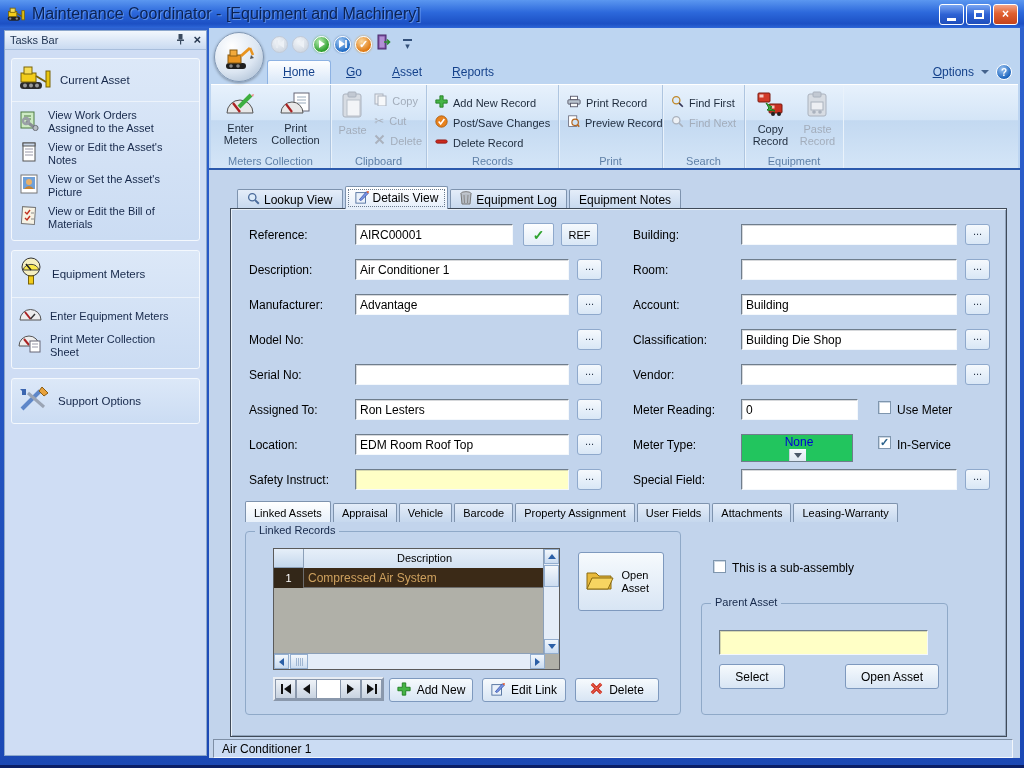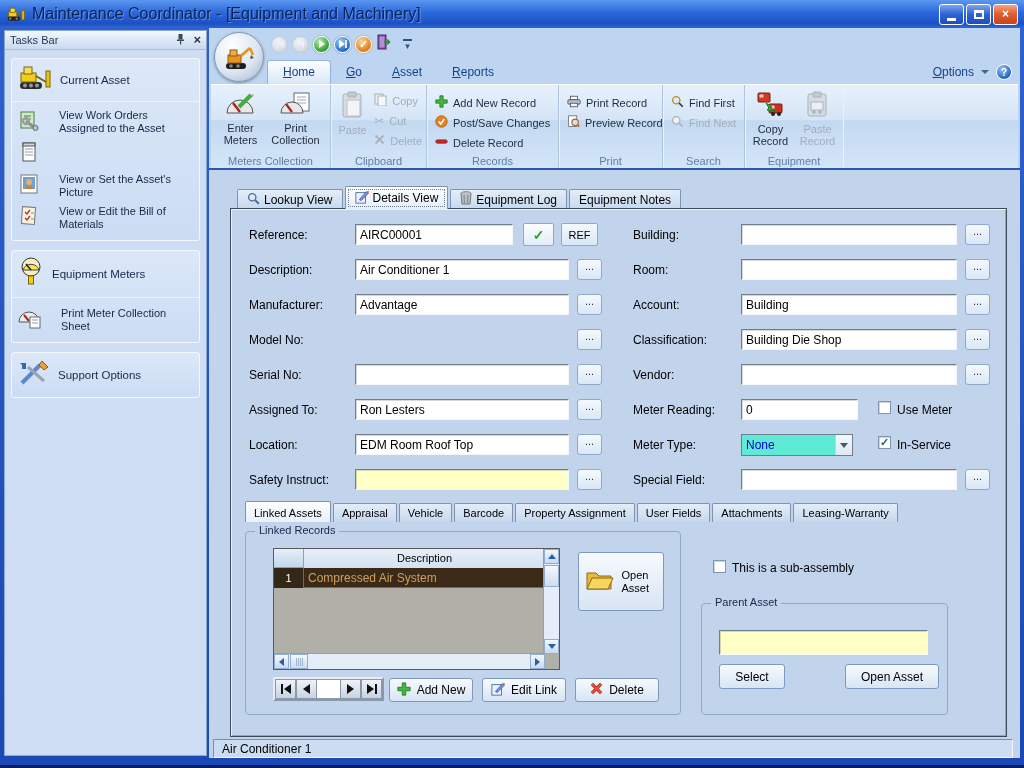--- a/index.html
+++ b/index.html
@@ -25,21 +25,21 @@
   .tasksbar{position:absolute;left:4px;top:30px;width:203px;height:726px;background:#CFDDF4;border:1px solid #8CA7CC;}
   .tb-head{height:19px;background:linear-gradient(#F2F7FD,#C9DAF1);border-bottom:1px solid #A8BEDC;
     display:flex;align-items:center;padding:0 5px;font-size:11px;color:#1E3250;}
   .tb-head .sp{margin-left:auto;display:flex;gap:8px;align-items:center;}
   .tb-x{font-size:13px;font-weight:bold;color:#26374F;line-height:10px;}
   .tb-body{padding:8px 6px;}
   .tb-box{border:1px solid #F4F8FD;background:linear-gradient(#DCE8F8,#CBDCF3);border-radius:3px;margin-bottom:9px;}
   .tb-sec-head{display:flex;align-items:center;gap:8px;padding:6px 6px;border-bottom:1px solid #EDF3FB;}
   .tb-sec-head .t{font-size:11.5px;color:#16284A;}
   .tb-items{padding:4px 2px 6px 2px;}
-  .tb-item{display:flex;align-items:flex-end;gap:19px;padding:3px 4px;cursor:default;}
+  .tb-item{display:flex;align-items:center;gap:8px;padding:3px 4px;cursor:default;}
   .tb-item .t{font-size:11px;line-height:13px;color:#16284A;width:136px;}
   .tb-item .ic,.tb-sec-head .ic{flex:none;}
 
   
   .main{position:absolute;left:209px;top:28px;width:811px;height:730px;}
   .ribbon{position:absolute;left:0;top:0;right:0;height:142px;background:#BDD5F1;border-bottom:2px solid #2B59AC;}
   .appbtn{position:absolute;left:5px;top:4px;width:50px;height:50px;border-radius:50%;
     background:radial-gradient(circle at 35% 28%,#FFFFFF,#DCE6F2 55%,#9FB4CC);
     border:1px solid #8298B4;box-shadow:0 1px 3px rgba(0,0,0,.35);display:flex;align-items:center;justify-content:center;z-index:5;}
   .qat{position:absolute;left:62px;top:6px;display:flex;gap:4px;align-items:center;}
@@ -89,21 +89,21 @@
   .flabel{position:absolute;font-size:12px;color:#000;}
   .tbx{position:absolute;height:21px;background:#fff;font:12px "Liberation Sans",sans-serif;padding:0 4px;
     border:1px solid #6F7D8C;border-bottom-color:#F4F8FC;border-right-color:#F4F8FC;box-shadow:inset 1px 1px 0 rgba(90,100,110,.25);color:#000;}
   .tbx.yellow{background:#FFFFC6;}
   .dots{position:absolute;width:25px;height:21px;font-size:11px;color:#2B3A4D;text-align:center;
     background:linear-gradient(#F5F9FD,#D9E7F6);border:1px solid #8FA9CC;border-radius:3px;cursor:default;}
   .okbtn{position:absolute;width:31px;height:23px;background:linear-gradient(#FDFEFF,#E2ECF7);border:1px solid #8FA9CC;border-radius:2px;
     display:flex;align-items:center;justify-content:center;color:#2FA32F;font-weight:bold;font-size:14px;}
   .refbtn{position:absolute;width:37px;height:23px;background:linear-gradient(#F5F9FD,#D9E7F6);border:1px solid #8FA9CC;border-radius:2px;
     font-size:11px;color:#000;display:flex;align-items:center;justify-content:center;}
-  .combo{position:absolute;height:22px;background:#5eead4;border:1px solid #6F7D8C;display:flex;align-items:center;}
+  .combo{position:absolute;height:28px;background:#22c55e;border:1px solid #6F7D8C;display:flex;align-items:center;flex-direction:column;}
   .combo .val{flex:1;font-size:12px;color:#0000D4;padding-left:4px;}
   .combo .cbtn{width:17px;height:100%;border-left:1px solid #C8D2DC;display:flex;align-items:center;justify-content:center;background:linear-gradient(#F4F8FC,#DEE8F2);}
   .combo .cbtn i{width:0;height:0;border-left:4px solid transparent;border-right:4px solid transparent;border-top:5px solid #4A5868;}
   .chkbox{position:absolute;width:13px;height:13px;background:#fff;border:1px solid #7F96AE;box-shadow:inset 1px 1px 0 #CBD6E2;
     display:flex;align-items:center;justify-content:center;font-size:11px;font-weight:bold;color:#2C628B;line-height:11px;}
   .chklabel{position:absolute;font-size:12px;color:#000;}
 
   .stabs{position:absolute;left:14px;top:292px;display:flex;align-items:flex-end;}
   .stab{padding:3px 8px;font-size:11px;color:#000;background:linear-gradient(#E4EDF9,#C6D8EE);
     border:1px solid #7E93AE;border-bottom:none;border-radius:2px 2px 0 0;margin-right:2px;white-space:nowrap;cursor:default;}
@@ -225,20 +225,21 @@
           <div class="tb-item">
             <span class="ic">
               <svg width="22" height="22" viewBox="0 0 22 22">
                   <rect x="5" y="2" width="12" height="18" fill="#fff" stroke="#555"></rect>
                   <rect x="5" y="2" width="12" height="3" fill="#C9D6E8" stroke="#555"></rect>
                   <line x1="7" y1="8" x2="15" y2="8" stroke="#99A"></line>
                   <line x1="7" y1="11" x2="15" y2="11" stroke="#99A"></line>
                   <line x1="7" y1="14" x2="15" y2="14" stroke="#99A"></line>
                 </svg>
             </span>
+            <span class="t">View or Edit the Asset's Notes</span>
           </div>
           <div class="tb-item">
             <span class="ic">
               <svg width="22" height="22" viewBox="0 0 22 22">
                   <rect x="3" y="2" width="16" height="18" fill="#fff" stroke="#777"></rect>
                   <rect x="5" y="4" width="12" height="12" fill="#6FA0D8"></rect>
                   <circle cx="11" cy="9" r="3" fill="#E8B06A"></circle>
                   <path d="M6 16 Q11 10 16 16 Z" fill="#C9822F"></path>
                 </svg>
             </span>
@@ -265,20 +266,30 @@
             <svg width="26" height="30" viewBox="0 0 26 30">
                 <circle cx="13" cy="10" r="9" fill="#F5EFC0" stroke="#333"></circle>
                 <path d="M5 13 A8.5 8.5 0 0 1 21 13 Z" fill="#FBE84A" stroke="#444"></path>
                 <line x1="13" y1="13" x2="8" y2="7" stroke="#222" stroke-width="1.6"></line>
                 <rect x="10.5" y="19" width="5" height="8" fill="#F2CC1A" stroke="#7A6407"></rect>
               </svg>
           </span>
           <span class="t">Equipment Meters</span>
         </div>
         <div class="tb-items">
+          <div class="tb-item">
+            <span class="ic">
+              <svg width="24" height="16" viewBox="0 0 24 16">
+                  <path d="M2 15 A10.5 10.5 0 0 1 23 15 Z" fill="#EDEDED" stroke="#555"></path>
+                  <line x1="12.5" y1="14" x2="7" y2="7" stroke="#A22" stroke-width="2"></line>
+                  <line x1="12.5" y1="14" x2="17" y2="9" stroke="#333" stroke-width="1.4"></line>
+                </svg>
+            </span>
+            <span class="t" style="padding-top:2px">Enter Equipment Meters</span>
+          </div>
           <div class="tb-item">
             <span class="ic">
               <svg width="24" height="20" viewBox="0 0 24 20">
                   <path d="M1 13 A10 10 0 0 1 21 13 Z" fill="#EDEDED" stroke="#555"></path>
                   <line x1="11" y1="12" x2="6" y2="6" stroke="#A22" stroke-width="2"></line>
                   <rect x="12" y="8" width="10" height="11" fill="#fff" stroke="#667"></rect>
                   <line x1="14" y1="11" x2="20" y2="11" stroke="#99A"></line>
                   <line x1="14" y1="14" x2="20" y2="14" stroke="#99A"></line>
                 </svg>
             </span>

